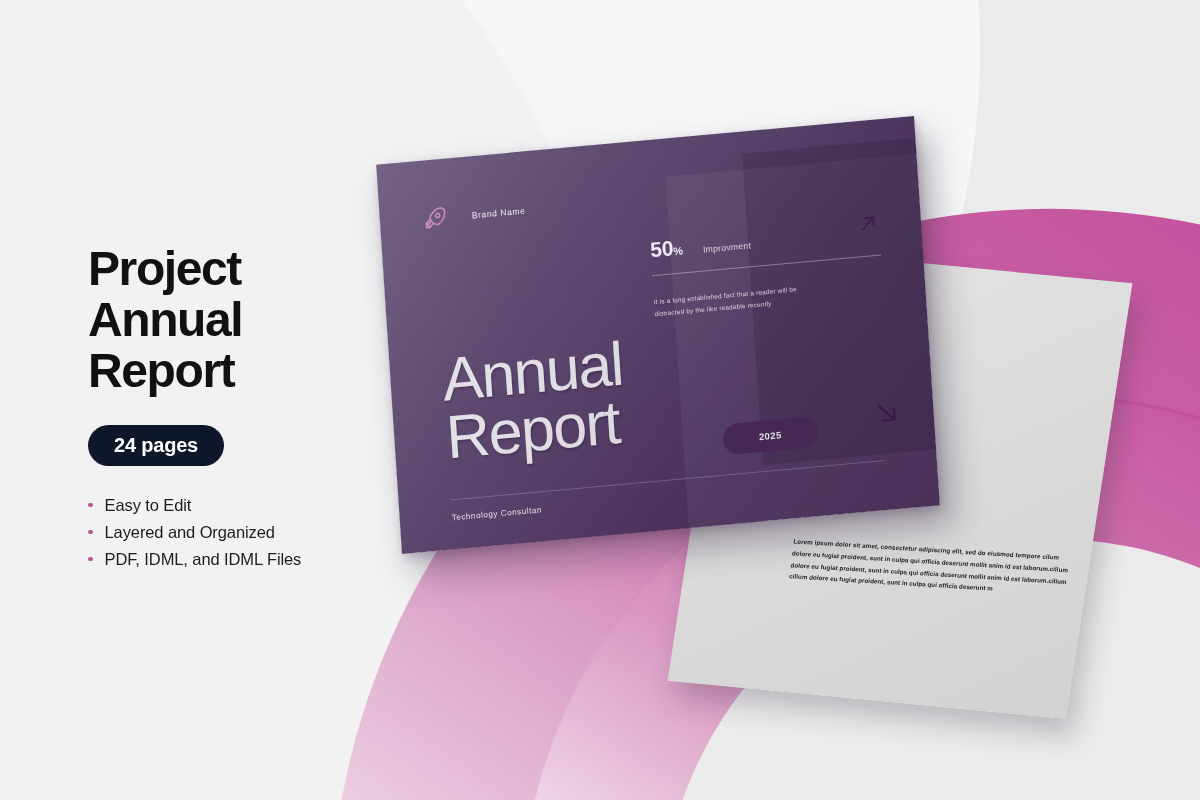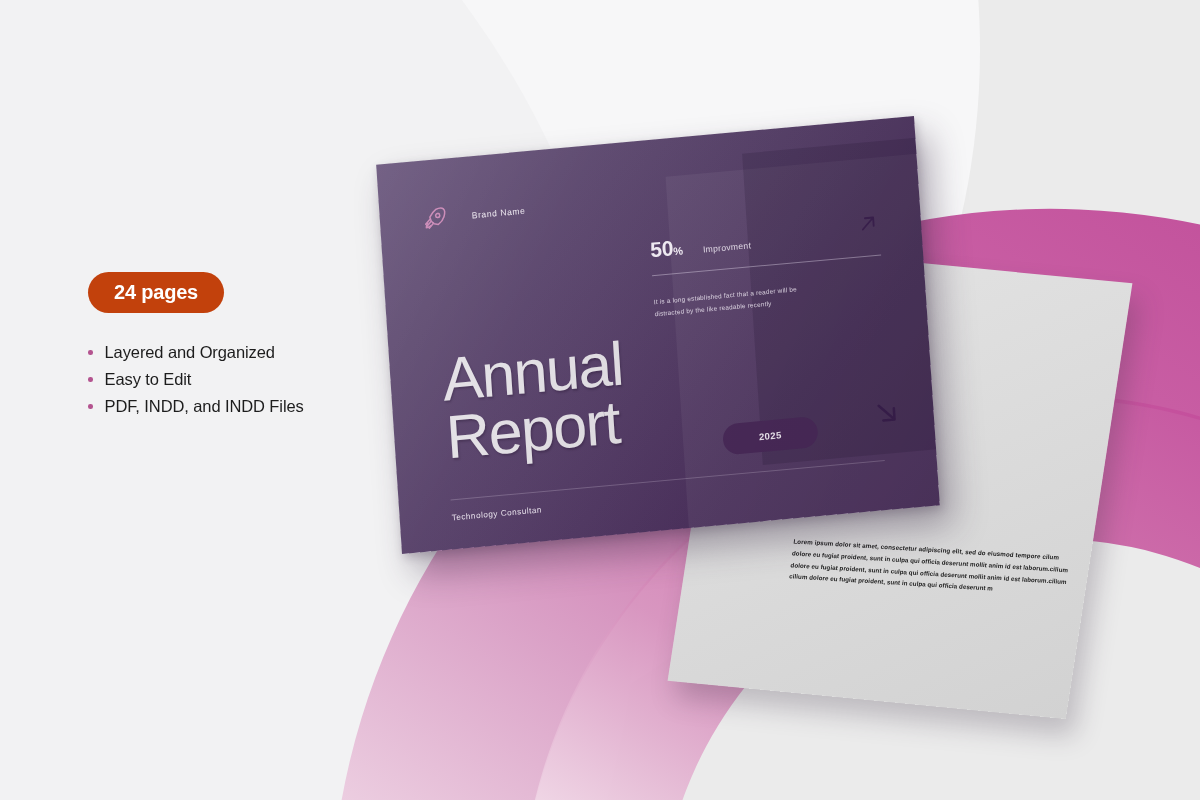--- a/index.html
+++ b/index.html
@@ -168,21 +168,21 @@
   .headline {
     font-size:48px; line-height:1.06;
     font-weight:bold; color:#111;
     letter-spacing:-1.4px;
   }
   .pages-badge {
     display:inline-block;
     margin-top:28px;
     padding:9px 26px;
     border-radius:999px;
-    background:#c2410c;
+    background:#0f172a;
     color:#fff;
     font-size:20px; font-weight:bold;
     letter-spacing:-.2px;
   }
   .feature-list { margin-top:30px; list-style:none; }
   .feature-item {
     display:flex; align-items:center; gap:12px;
     font-size:16.5px; color:#1d1d1d;
     margin-bottom:8px;
     letter-spacing:-.1px;
@@ -288,32 +288,37 @@
       <path d="M6 6 18 18M18 9v9H9"></path>
     </svg>
 
     <div class="cover-footer-rule"></div>
     <div class="cover-footer">Technology Consultan</div>
 
     <div class="cover-sheen"></div>
   </div>
 
   <div class="copy">
+    <div class="headline">
+      <div>Project</div>
+      <div>Annual</div>
+      <div>Report</div>
+    </div>
 
     <div class="pages-badge">24 pages</div>
 
     <ul class="feature-list">
+      <li class="feature-item">
+        <span class="feature-dot"></span>
+        <span>Easy to Edit</span>
+      </li>
       <li class="feature-item">
         <span class="feature-dot"></span>
         <span>Layered and Organized</span>
       </li>
       <li class="feature-item">
         <span class="feature-dot"></span>
-        <span>Easy to Edit</span>
-      </li>
-      <li class="feature-item">
-        <span class="feature-dot"></span>
-        <span>PDF, INDD, and INDD Files</span>
+        <span>PDF, IDML, and IDML Files</span>
       </li>
     </ul>
   </div>
 
 </div>
 
 </body></html>

